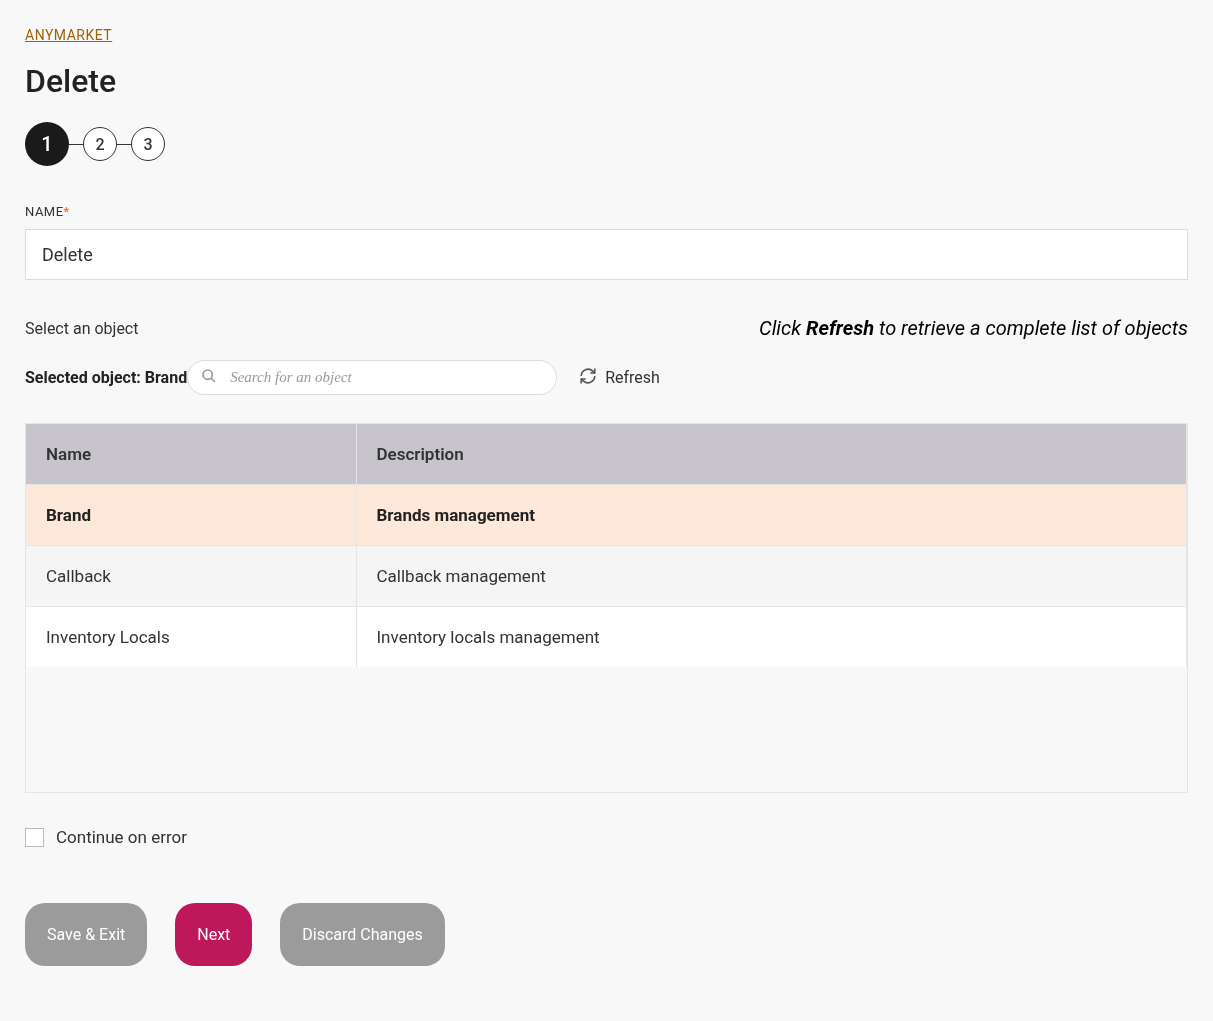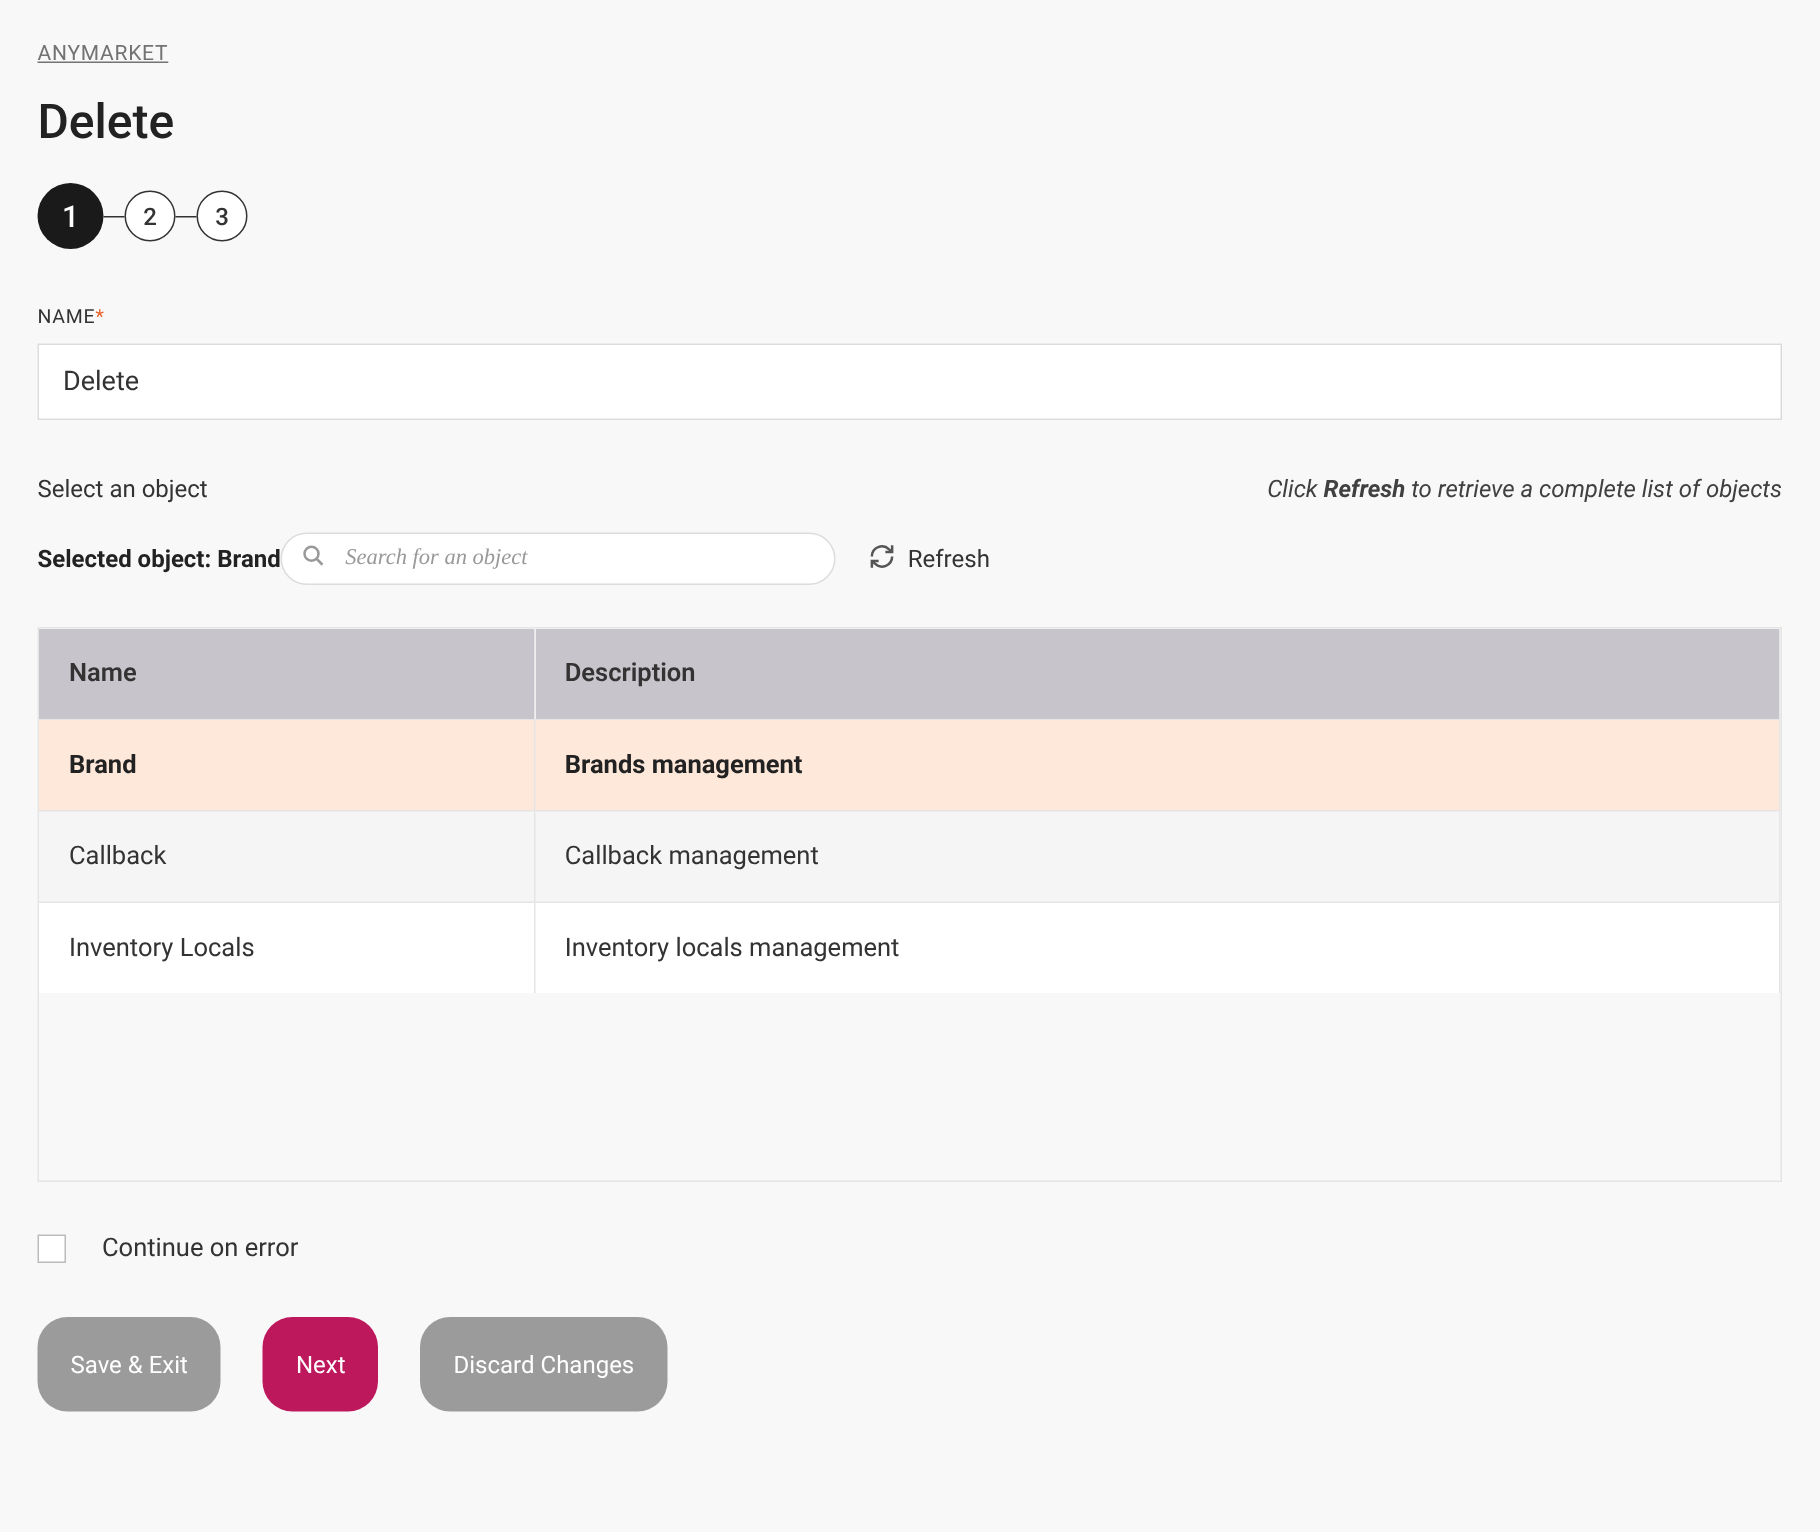--- a/index.html
+++ b/index.html
@@ -6,21 +6,21 @@
   body {
     font-family: -apple-system, BlinkMacSystemFont, "Segoe UI", Roboto, Helvetica, Arial, sans-serif;
     background: #f8f8f8;
     color: #222;
     width: 1213px;
     padding: 25px;
   }
   .breadcrumb {
     font-size: 14px;
     text-decoration: underline;
-    color: #737373;
+    color: #a16207;
     letter-spacing: 0.5px;
   }
   .page-title {
     font-size: 32px;
     font-weight: 500;
     margin-top: 18px;
     margin-bottom: 22px;
     color: #222;
   }
   .stepper {
@@ -70,21 +70,21 @@
     color: #333;
     margin-bottom: 36px;
     font-family: inherit;
   }
   .row-between {
     display: flex;
     justify-content: space-between;
     align-items: center;
   }
   .select-label { font-size: 16px; color: #333; }
-  .hint { font-size: 16px; font-style: italic; color: #404040; }
+  .hint { font-size: 20px; font-style: italic; color: #000000; }
   .hint strong { font-style: italic; font-weight: 700; }
   .selected-obj-row {
     display: flex;
     justify-content: flex-start;
     align-items: center;
     margin-top: 20px;
     margin-bottom: 28px;
   }
   .selected-obj { font-size: 16px; font-weight: 700; color: #222; }
   .search-refresh {
@@ -161,23 +161,23 @@
   tbody tr:nth-child(even) { background: #f5f5f5; }
   tbody tr.selected { background: #fde8da; font-weight: 700; }
   tbody tr.selected td { color: #222; }
   tbody tr { cursor: pointer; }
   .table-scroll::-webkit-scrollbar { width: 14px; }
   .table-scroll::-webkit-scrollbar-track { background: #f0f0f0; }
   .table-scroll::-webkit-scrollbar-thumb { background: #c8c8c8; border-radius: 4px; }
   .checkbox-row {
     display: flex;
     align-items: center;
-    gap: 24px;
+    gap: 12px;
     margin-top: 34px;
-    margin-bottom: 36px;
+    margin-bottom: 56px;
   }
   .checkbox {
     width: 19px;
     height: 19px;
     border: 1px solid #bbb;
     background: #fff;
     cursor: pointer;
   }
   .checkbox-label { font-size: 17px; color: #333; }
   .button-row { display: flex; gap: 28px; }

